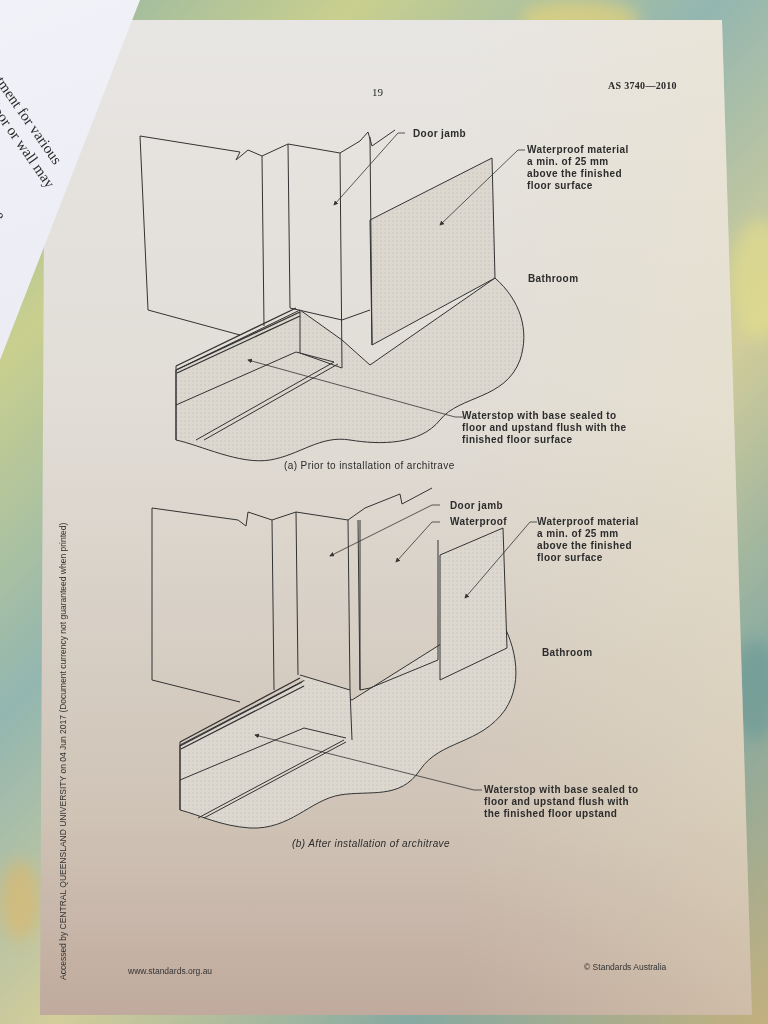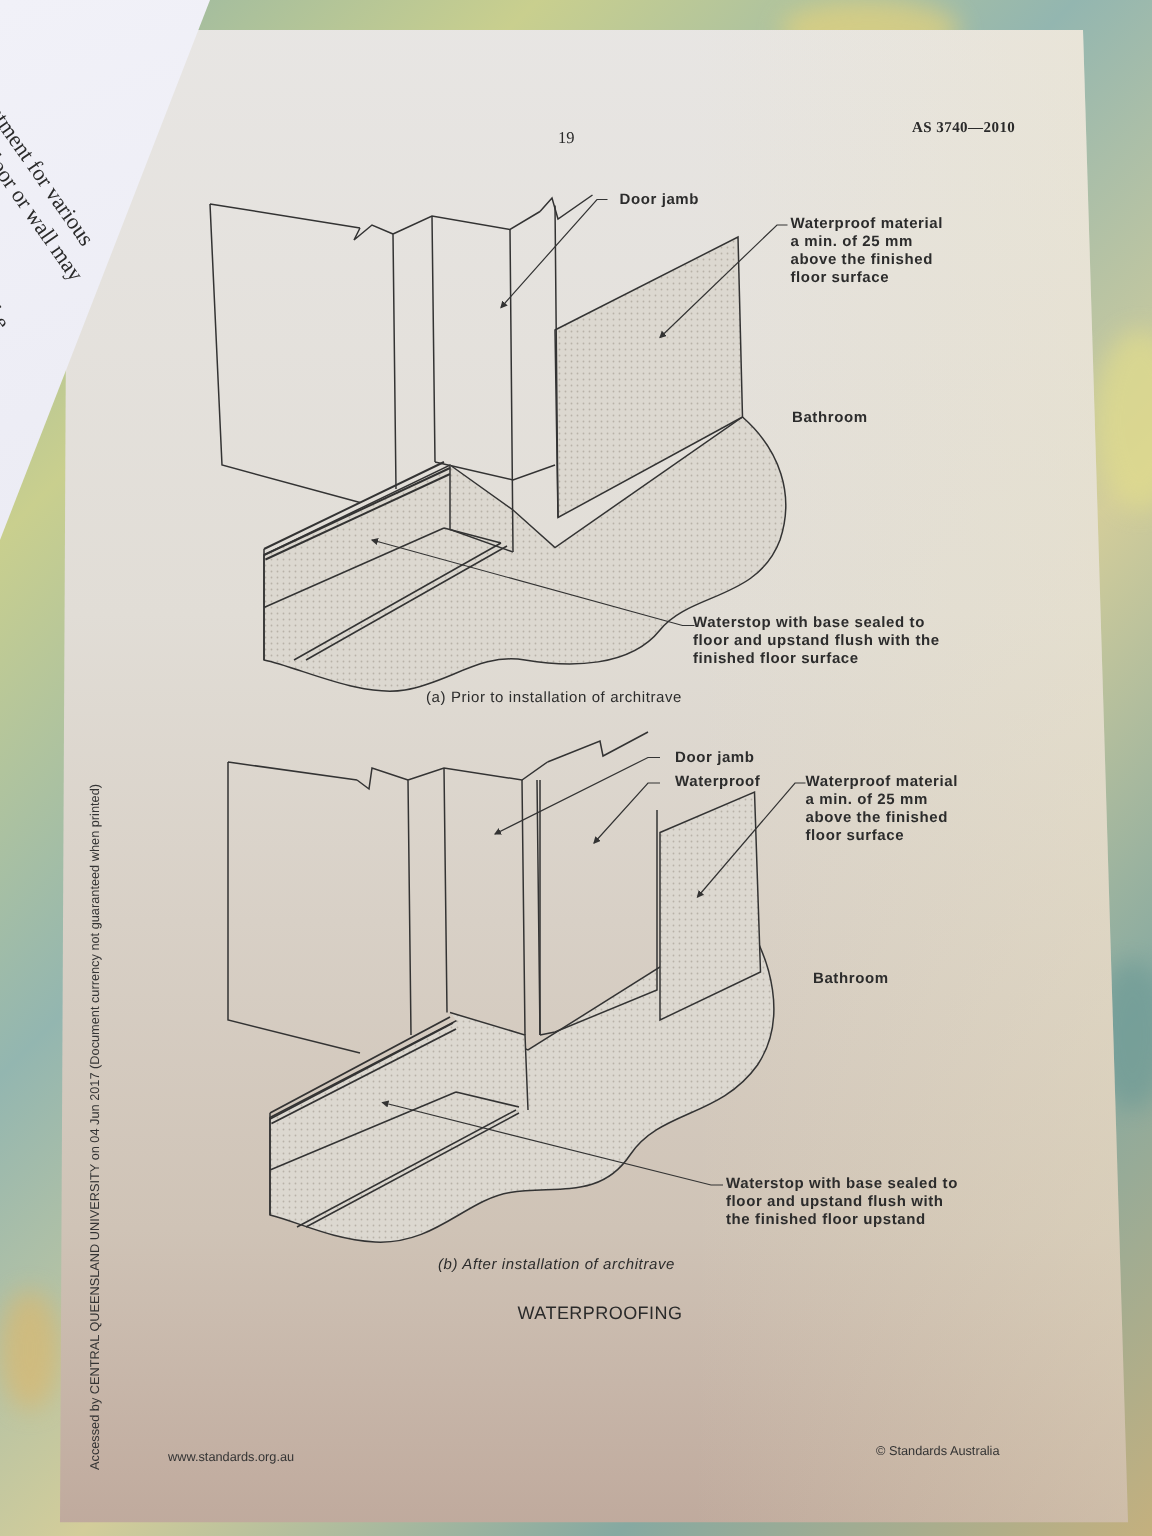--- a/index.html
+++ b/index.html
@@ -35,21 +35,21 @@
     .hdr { position: absolute; font-family: "Liberation Serif", serif; color: #2a2a2a; }
     .pg-num { left: 372px; top: 86px; font-size: 11px; }
     .doc-id { left: 608px; top: 80px; font-size: 10px; font-weight: bold; letter-spacing: 0.3px; }
     .label { position: absolute; font-size: 10px; color: #2c2c2c; line-height: 12px; letter-spacing: 0.4px; white-space: nowrap; font-weight: bold; }
     .caption { position: absolute; font-size: 10px; color: #2c2c2c; letter-spacing: 0.4px; white-space: nowrap; }
     .fig-title { position: absolute; left: 160px; top: 868px; width: 480px; text-align: center; font-size: 12px; color: #2a2a2a; line-height: 15px; letter-spacing: 0.3px; }
     .side-note {
       position: absolute; left: 58px; top: 980px; font-size: 8.5px; color: #333; white-space: nowrap;
       transform: rotate(-90deg); transform-origin: left top;
     }
-    .footer-l { position: absolute; left: 112px; top: 966px; font-size: 8.5px; color: #333; }
+    .footer-l { position: absolute; left: 128px; top: 966px; font-size: 8.5px; color: #333; }
     .footer-r { position: absolute; left: 584px; top: 962px; font-size: 8.5px; color: #333; }
     svg.drawing { position: absolute; left: 0; top: 0; }
   </style>
 </head>
 <body>
 
 <div class="bg-blob" style="left:520px;top:0;width:120px;height:40px;background:#e6d27a;"></div>
 <div class="bg-blob" style="left:730px;top:220px;width:60px;height:120px;background:#e0dc8c;"></div>
 <div class="bg-blob" style="left:0;top:860px;width:40px;height:80px;background:#d9b870;"></div>
 <div class="bg-blob" style="left:730px;top:640px;width:50px;height:100px;background:#6f9b96;"></div>
@@ -149,20 +149,19 @@
   </div>
   <div class="label" style="left:542px;top:647px;">Bathroom</div>
   <div class="label" style="left:484px;top:784px;">
     <div>Waterstop with base sealed to</div>
     <div>floor and upstand flush with</div>
     <div>the finished floor upstand</div>
   </div>
   <div class="caption" style="left:292px;top:838px;font-style:italic;">(b) After installation of architrave</div>
 
   <div class="fig-title">
-    <div>WATERPROOFING</div>
   </div>
 
   <div class="side-note">Accessed by CENTRAL QUEENSLAND UNIVERSITY on 04 Jun 2017 (Document currency not guaranteed when printed)</div>
 
   <div class="footer-l">www.standards.org.au</div>
   <div class="footer-r">© Standards Australia</div>
 </div>
 
 </body></html>

